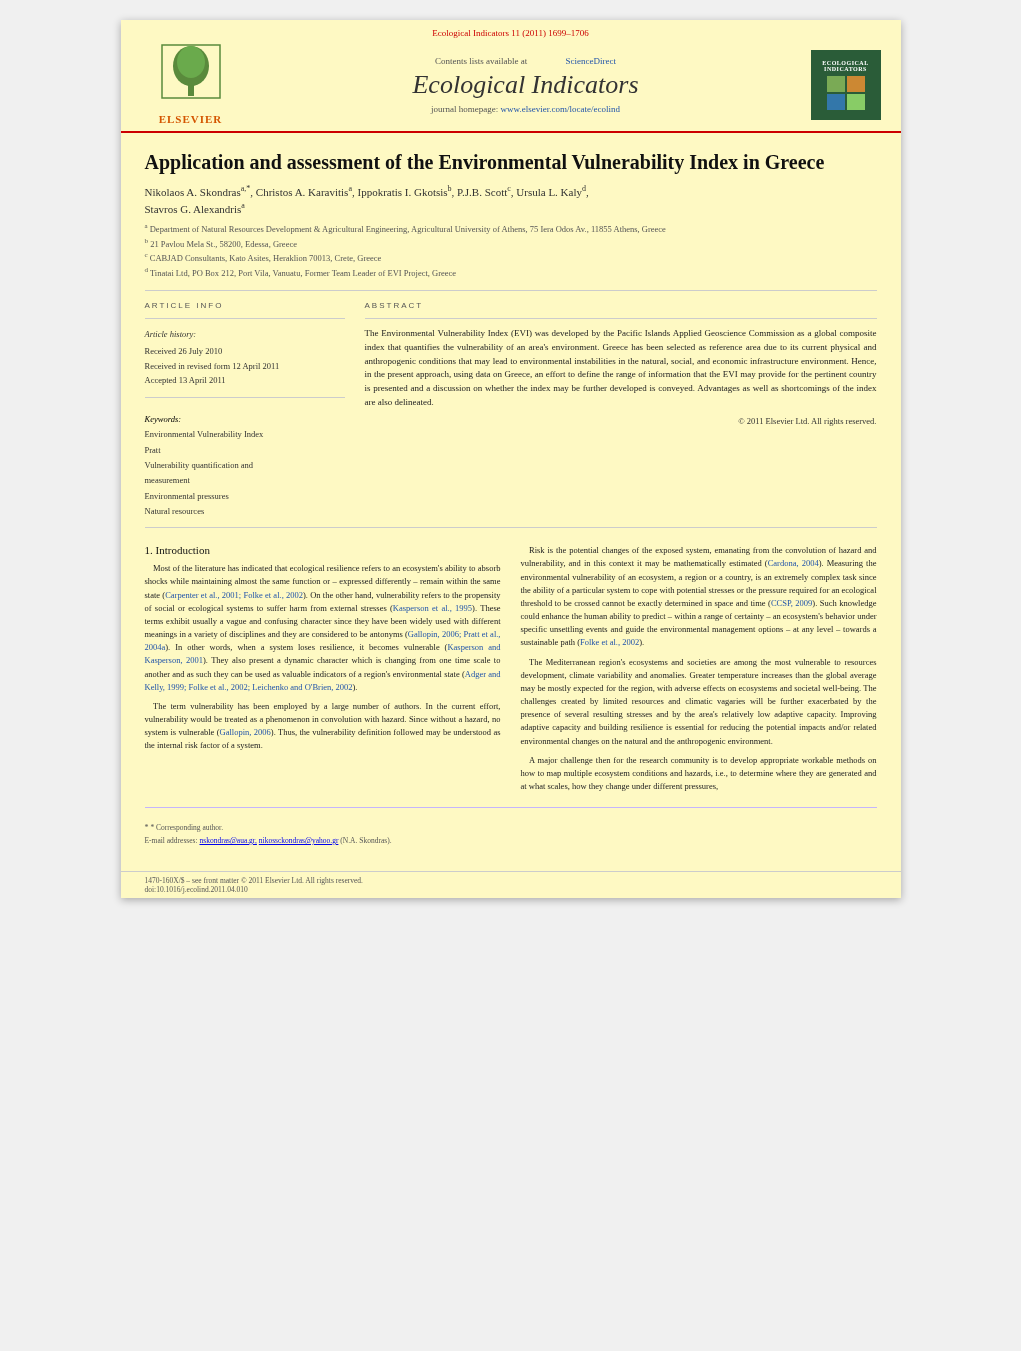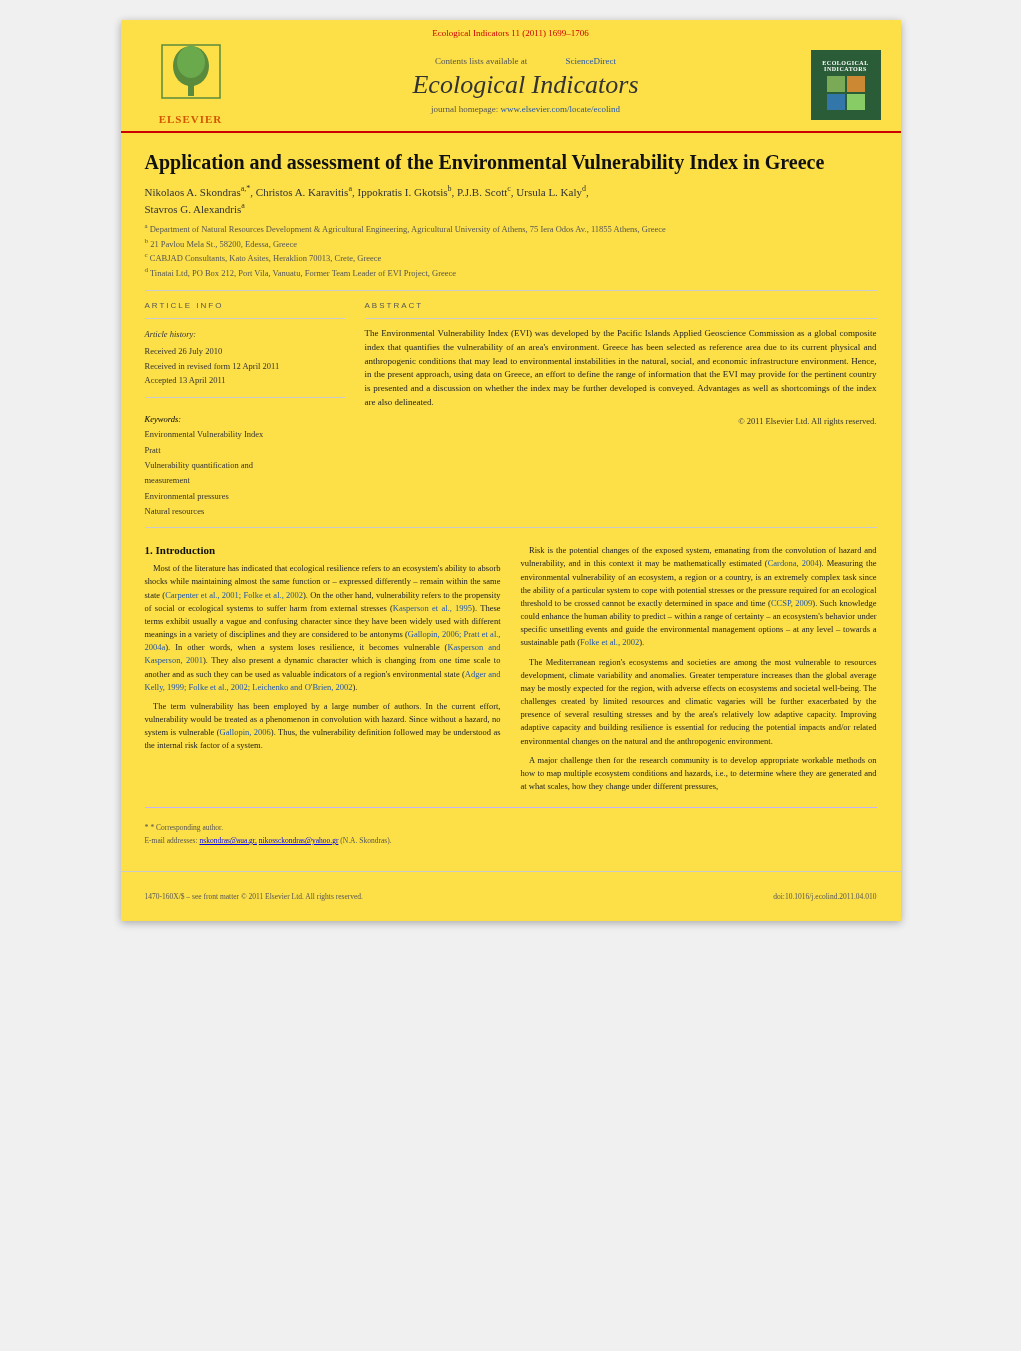--- a/index.html
+++ b/index.html
@@ -5,21 +5,21 @@
     * { margin: 0; padding: 0; box-sizing: border-box; }
     body {
       background: #f0f0f0;
       font-family: 'Times New Roman', Times, serif;
       display: flex;
       justify-content: center;
       padding: 20px;
     }
     .page {
       width: 780px;
-      background: #fde047;
+      background: #fef9c3;
       padding: 0;
       box-shadow: 0 2px 8px rgba(0,0,0,0.3);
     }
     
     .journal-header {
       padding: 8px 20px 0 20px;
       border-bottom: 2px solid #c00;
     }
     .journal-top-line {
       text-align: center;
@@ -195,21 +195,21 @@
     .main-text {
       display: flex;
       gap: 20px;
       margin-top: 16px;
     }
     .main-col {
       flex: 1;
     }
     .section-heading {
       font-size: 11px;
-      font-weight: bold;
+      font-weight: normal;
       color: #111;
       margin-bottom: 6px;
     }
     .body-text {
       font-size: 8.5px;
       color: #222;
       line-height: 1.55;
       text-align: justify;
     }
     .body-text p {
@@ -229,25 +229,26 @@
       color: #555;
       line-height: 1.6;
     }
     .footnote-area .fn-star {
       font-size: 8px;
     }
     
     .page-footer {
       border-top: 1px solid #ccc;
       margin-top: 8px;
-      padding: 20px 24px;
+      padding: 4px 24px;
       font-size: 7.5px;
       color: #555;
       display: flex;
       justify-content: space-between;
+      flex-direction: column;
     }
   </style>
 </head>
 <body>
 
 <div class="page">
 
   <div class="journal-header">
     <div class="journal-top-line">Ecological Indicators 11 (2011) 1699–1706</div>
     <div class="journal-banner">

